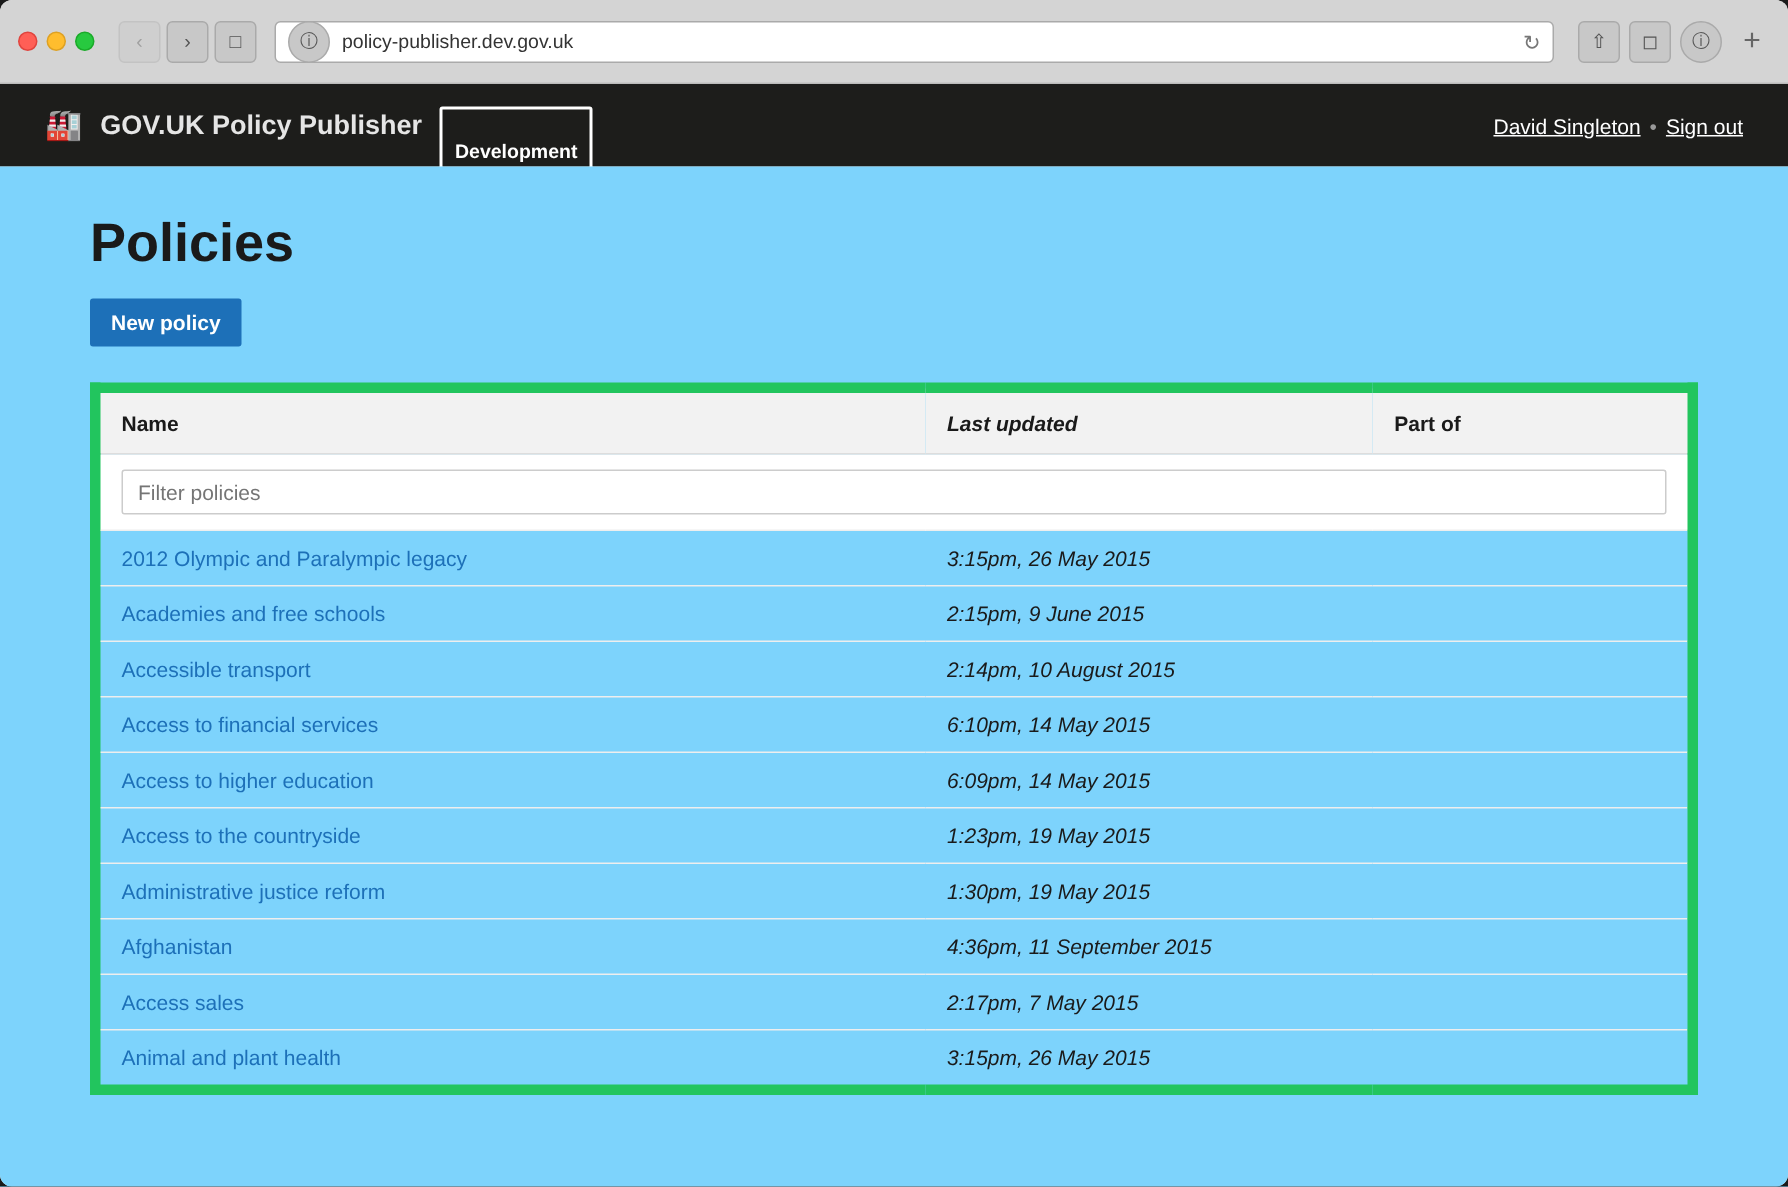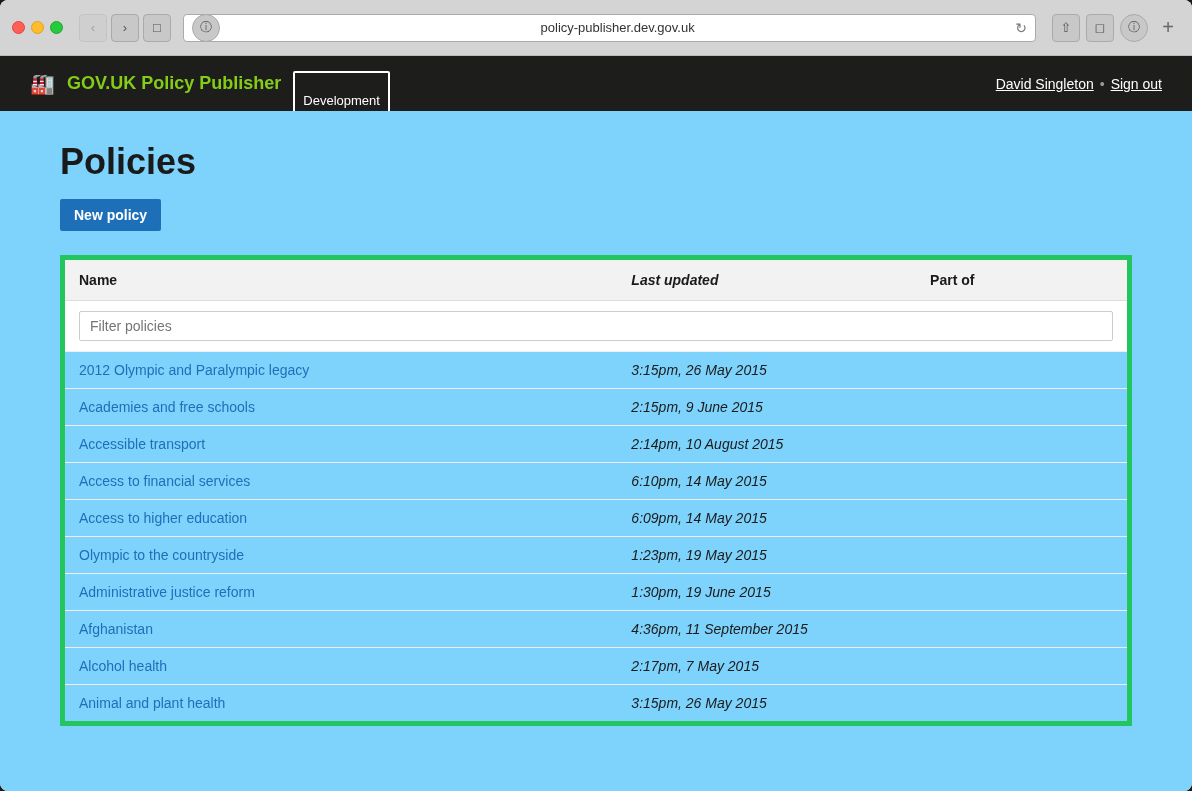--- a/index.html
+++ b/index.html
@@ -91,21 +91,21 @@
       border-radius: 4px;
       display: flex;
       align-items: center;
       justify-content: center;
       font-size: 13px;
       color: #333;
       padding: 0 8px;
       gap: 8px;
     }
 
-    .address-url { flex: 1; text-align: center; }
+    .address-url { flex: 1; }
 
     .reload-btn {
       color: #777;
       font-size: 14px;
       cursor: pointer;
     }
 
     .browser-toolbar-right {
       display: flex;
       gap: 6px;
@@ -163,32 +163,32 @@
       align-items: center;
       gap: 12px;
     }
 
     .govuk-logo {
       color: white;
       font-size: 20px;
     }
 
     .govuk-title {
-      color: #84cc16;
+      color: #e5e5e5;
       font-size: 18px;
       font-weight: 600;
     }
 
     .dev-badge {
       background: transparent;
       color: white;
       border: 2px solid white;
       padding: 20px 8px;
       font-size: 13px;
-      font-weight: 400;
+      font-weight: 700;
       border-radius: 2px;
       margin-top: 34px;
     }
 
     .govuk-header-right {
       display: flex;
       align-items: center;
       gap: 6px;
       font-size: 14px;
     }
@@ -238,21 +238,21 @@
       font-size: 14px;
       font-weight: 600;
       border-radius: 2px;
       cursor: pointer;
     }
 
     
     .policies-table {
       width: 100%;
       border-collapse: collapse;
-      border: 5px solid #22c55e;
+      border: 7px solid #22c55e;
       padding-left: 11px;
     }
 
     .policies-table thead tr {
       background: #f2f2f2;
     }
 
     .policies-table th {
       padding: 12px 14px;
       text-align: left;
@@ -385,36 +385,36 @@
               <td class="col-name"><a class="policy-link" href="#">Access to financial services</a></td>
               <td class="col-updated">6:10pm, 14 May 2015</td>
               <td class="col-partof"></td>
             </tr>
             <tr>
               <td class="col-name"><a class="policy-link" href="#">Access to higher education</a></td>
               <td class="col-updated">6:09pm, 14 May 2015</td>
               <td class="col-partof"></td>
             </tr>
             <tr>
-              <td class="col-name"><a class="policy-link" href="#">Olympic to the countryside</a></td>
+              <td class="col-name"><a class="policy-link" href="#">Access to the countryside</a></td>
               <td class="col-updated">1:23pm, 19 May 2015</td>
               <td class="col-partof"></td>
             </tr>
             <tr>
               <td class="col-name"><a class="policy-link" href="#">Administrative justice reform</a></td>
-              <td class="col-updated">1:30pm, 19 June 2015</td>
+              <td class="col-updated">1:30pm, 19 May 2015</td>
               <td class="col-partof"></td>
             </tr>
             <tr>
               <td class="col-name"><a class="policy-link" href="#">Afghanistan</a></td>
               <td class="col-updated">4:36pm, 11 September 2015</td>
               <td class="col-partof"></td>
             </tr>
             <tr>
-              <td class="col-name"><a class="policy-link" href="#">Alcohol health</a></td>
+              <td class="col-name"><a class="policy-link" href="#">Access sales</a></td>
               <td class="col-updated">2:17pm, 7 May 2015</td>
               <td class="col-partof"></td>
             </tr>
             <tr>
               <td class="col-name"><a class="policy-link" href="#">Animal and plant health</a></td>
               <td class="col-updated">3:15pm, 26 May 2015</td>
               <td class="col-partof"></td>
             </tr>
           </tbody>
       </table>

